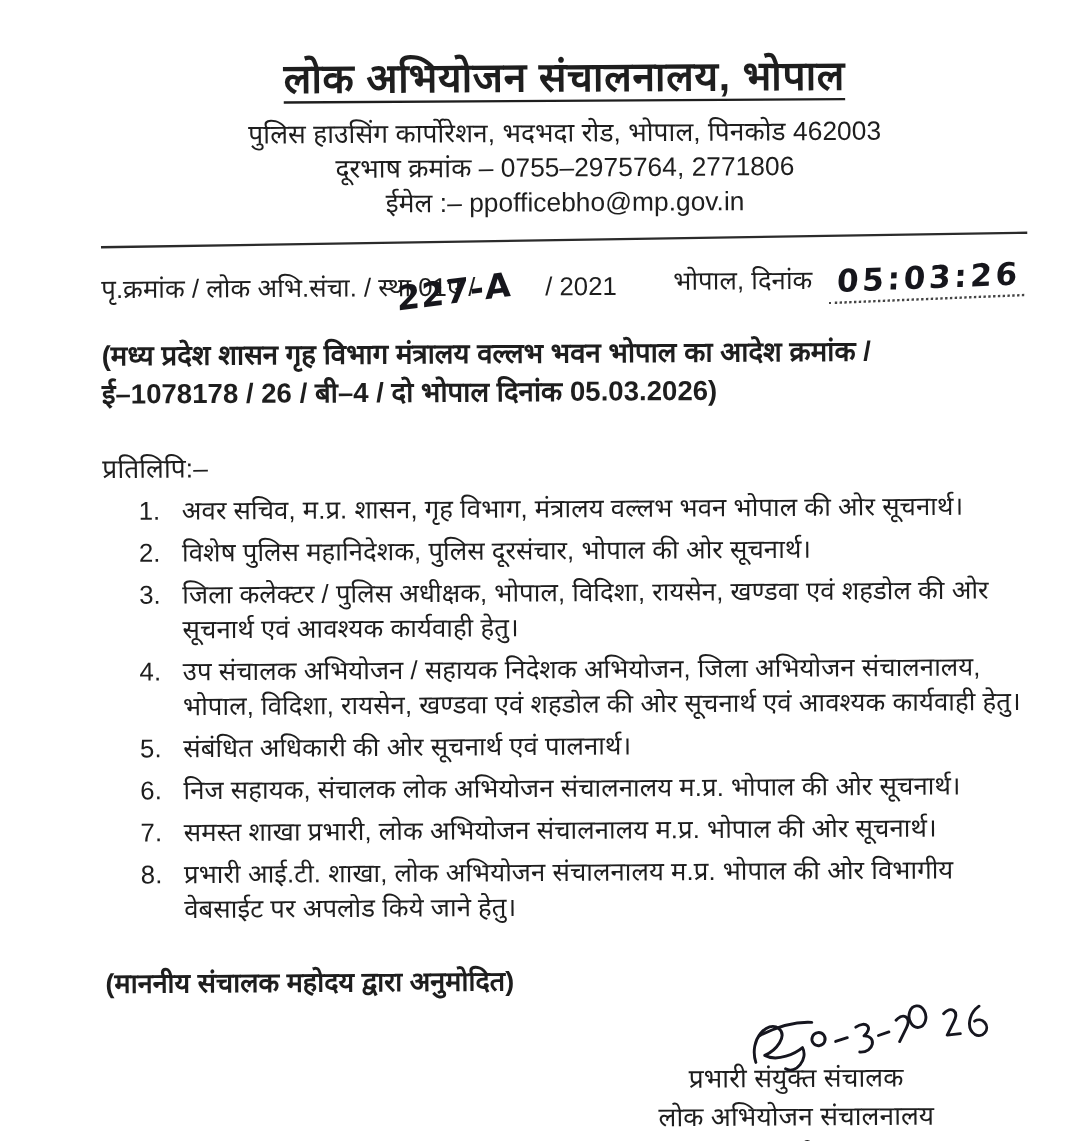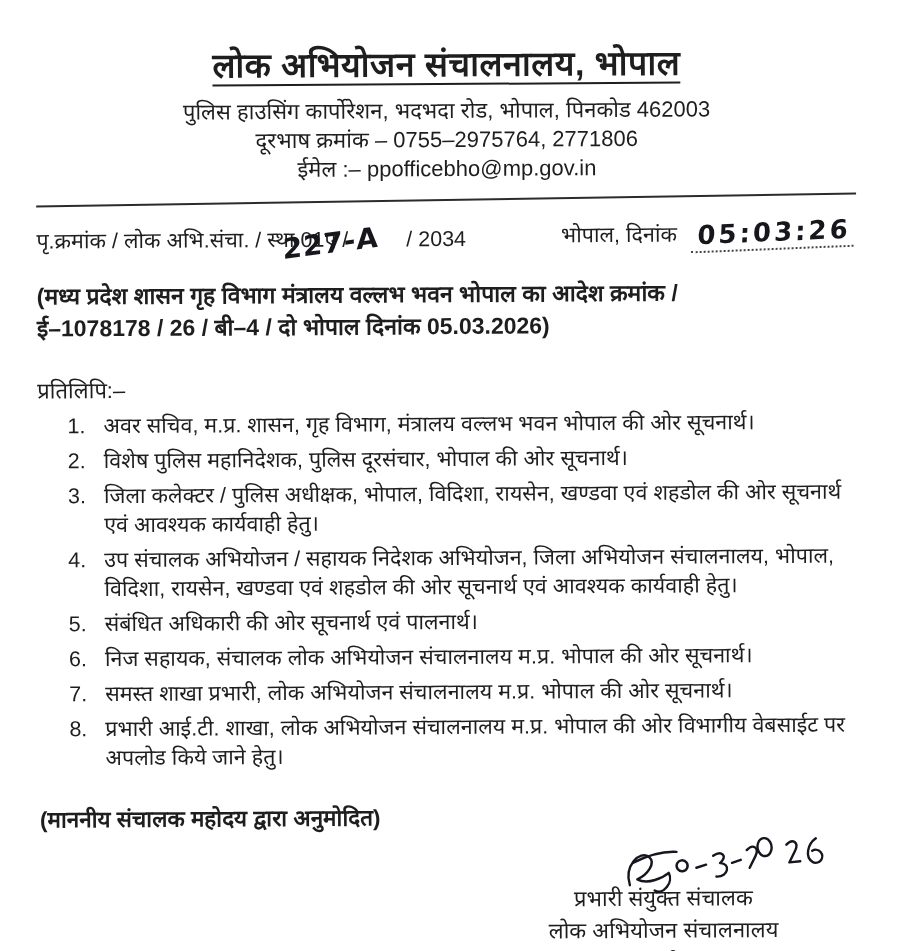--- a/index.html
+++ b/index.html
@@ -2,21 +2,21 @@
 <html lang="hi"><head>
 <meta charset="utf-8">
 <style>
   html,body{margin:0;padding:0;background:#e8e8e8;}
   .sheet{
     position:relative;
     width:906px;height:951px;
     background:#ffffff;
     overflow:hidden;
     box-sizing:border-box;
-    padding:34px 46px 20px 38px;
+    padding:34px 46px 20px 86px;
     font-family:"Liberation Sans",sans-serif;
     color:#1e1e1e;
   }
   .tilt{transform:rotate(-0.35deg);}
 
   
   .letterhead{text-align:center;}
   .org-title{
     margin:6px 0 10px 0;
     font-size:34px;
@@ -122,21 +122,21 @@
       <h1 class="org-title">लोक अभियोजन संचालनालय, भोपाल</h1>
       <div class="lh-line">पुलिस हाउसिंग कार्पोरेशन, भदभदा रोड, भोपाल, पिनकोड 462003</div>
       <div class="lh-line">दूरभाष क्रमांक – 0755–2975764, 2771806</div>
       <div class="lh-line">ईमेल :– ppofficebho@mp.gov.in</div>
     </header>
 
     <div class="rule"></div>
 
     <div class="refline">
       <div class="ref-left">
-        <span>पृ.क्रमांक / लोक अभि.संचा. / स्था 01ए /</span><span class="ref-gap"><span class="hw hw-num">227-A</span></span><span>/ 2034</span>
+        <span>पृ.क्रमांक / लोक अभि.संचा. / स्था 01ए /</span><span class="ref-gap"><span class="hw hw-num">227-A</span></span><span>/ 2021</span>
       </div>
       <div class="ref-right">
         <span>भोपाल, दिनांक</span>
         <span class="hw hw-date">05:03:26</span>
       </div>
     </div>
 
     <p class="order-note">
       <span>(मध्य प्रदेश शासन गृह विभाग मंत्रालय वल्लभ भवन भोपाल का आदेश क्रमांक /</span><br>
       <span>ई–1078178 / 26 / बी–4 / दो भोपाल दिनांक 05.03.2026)</span>

